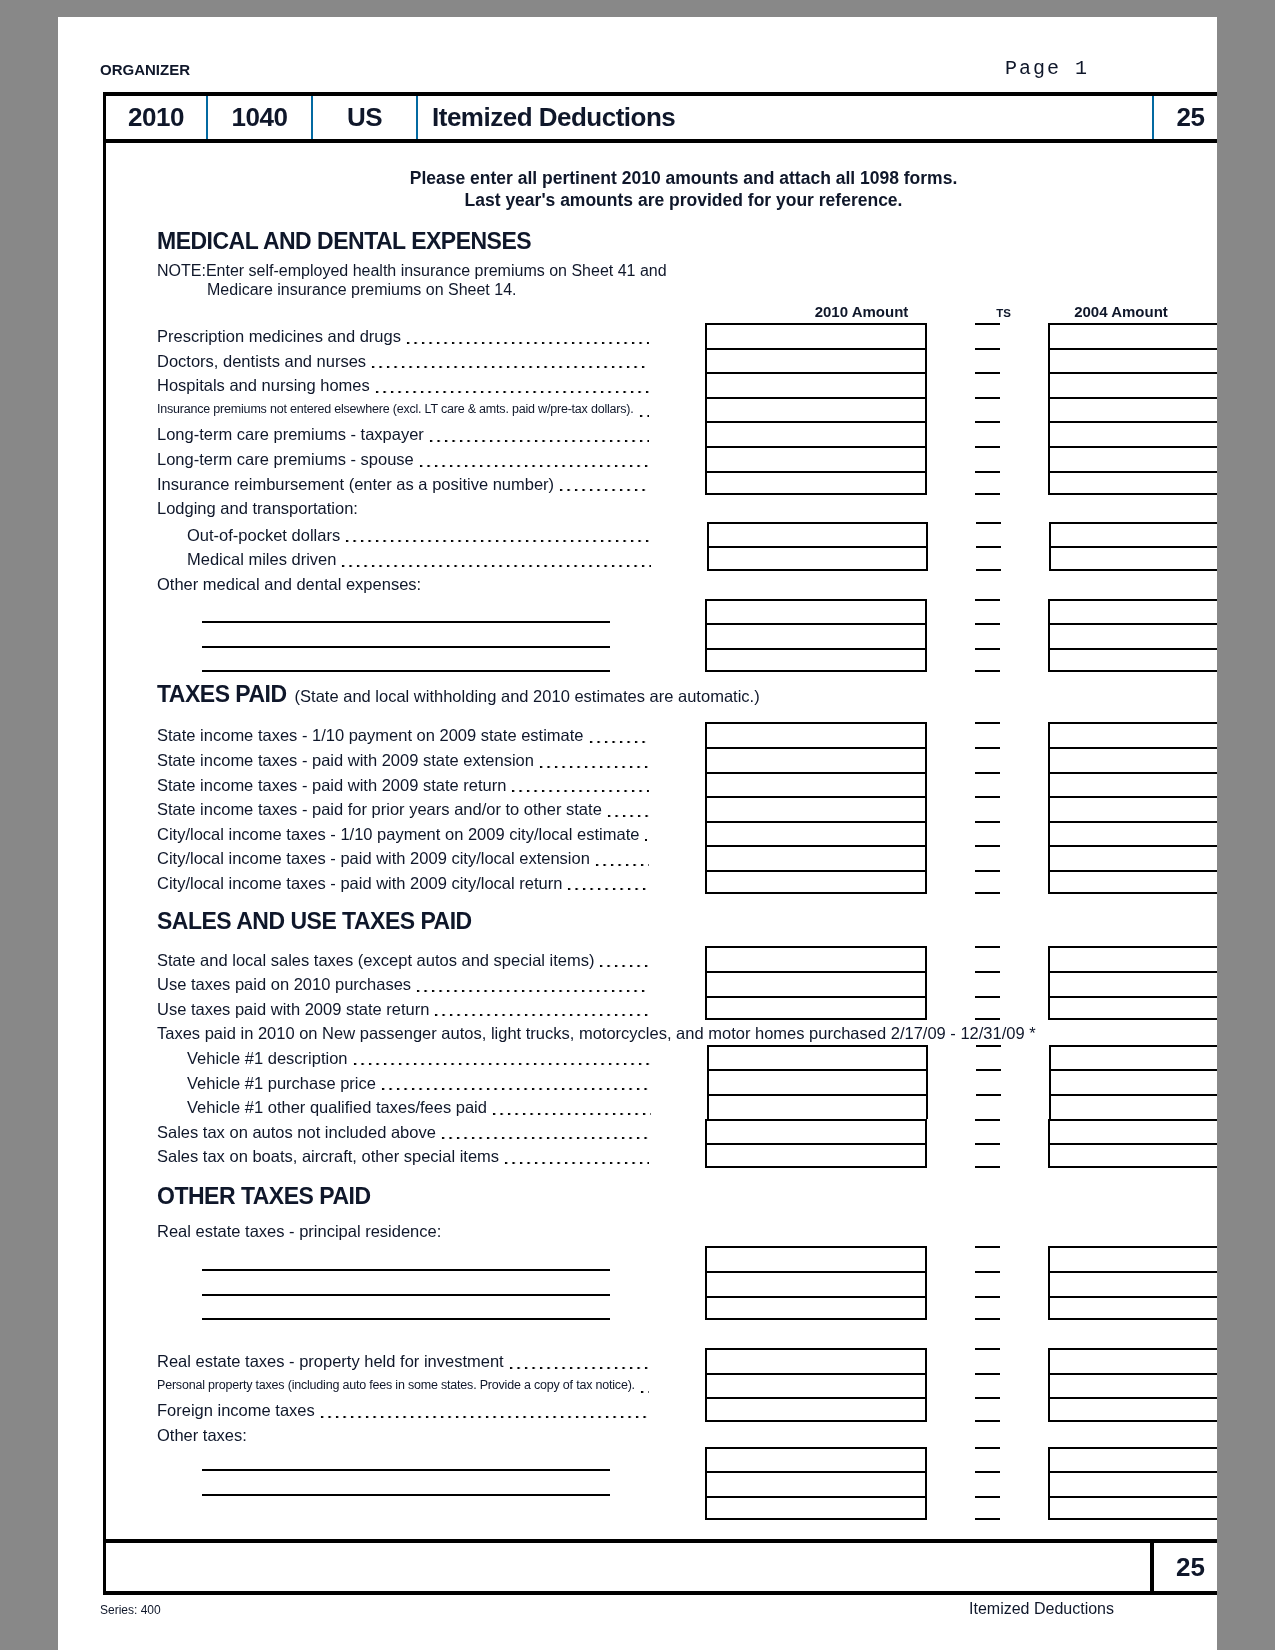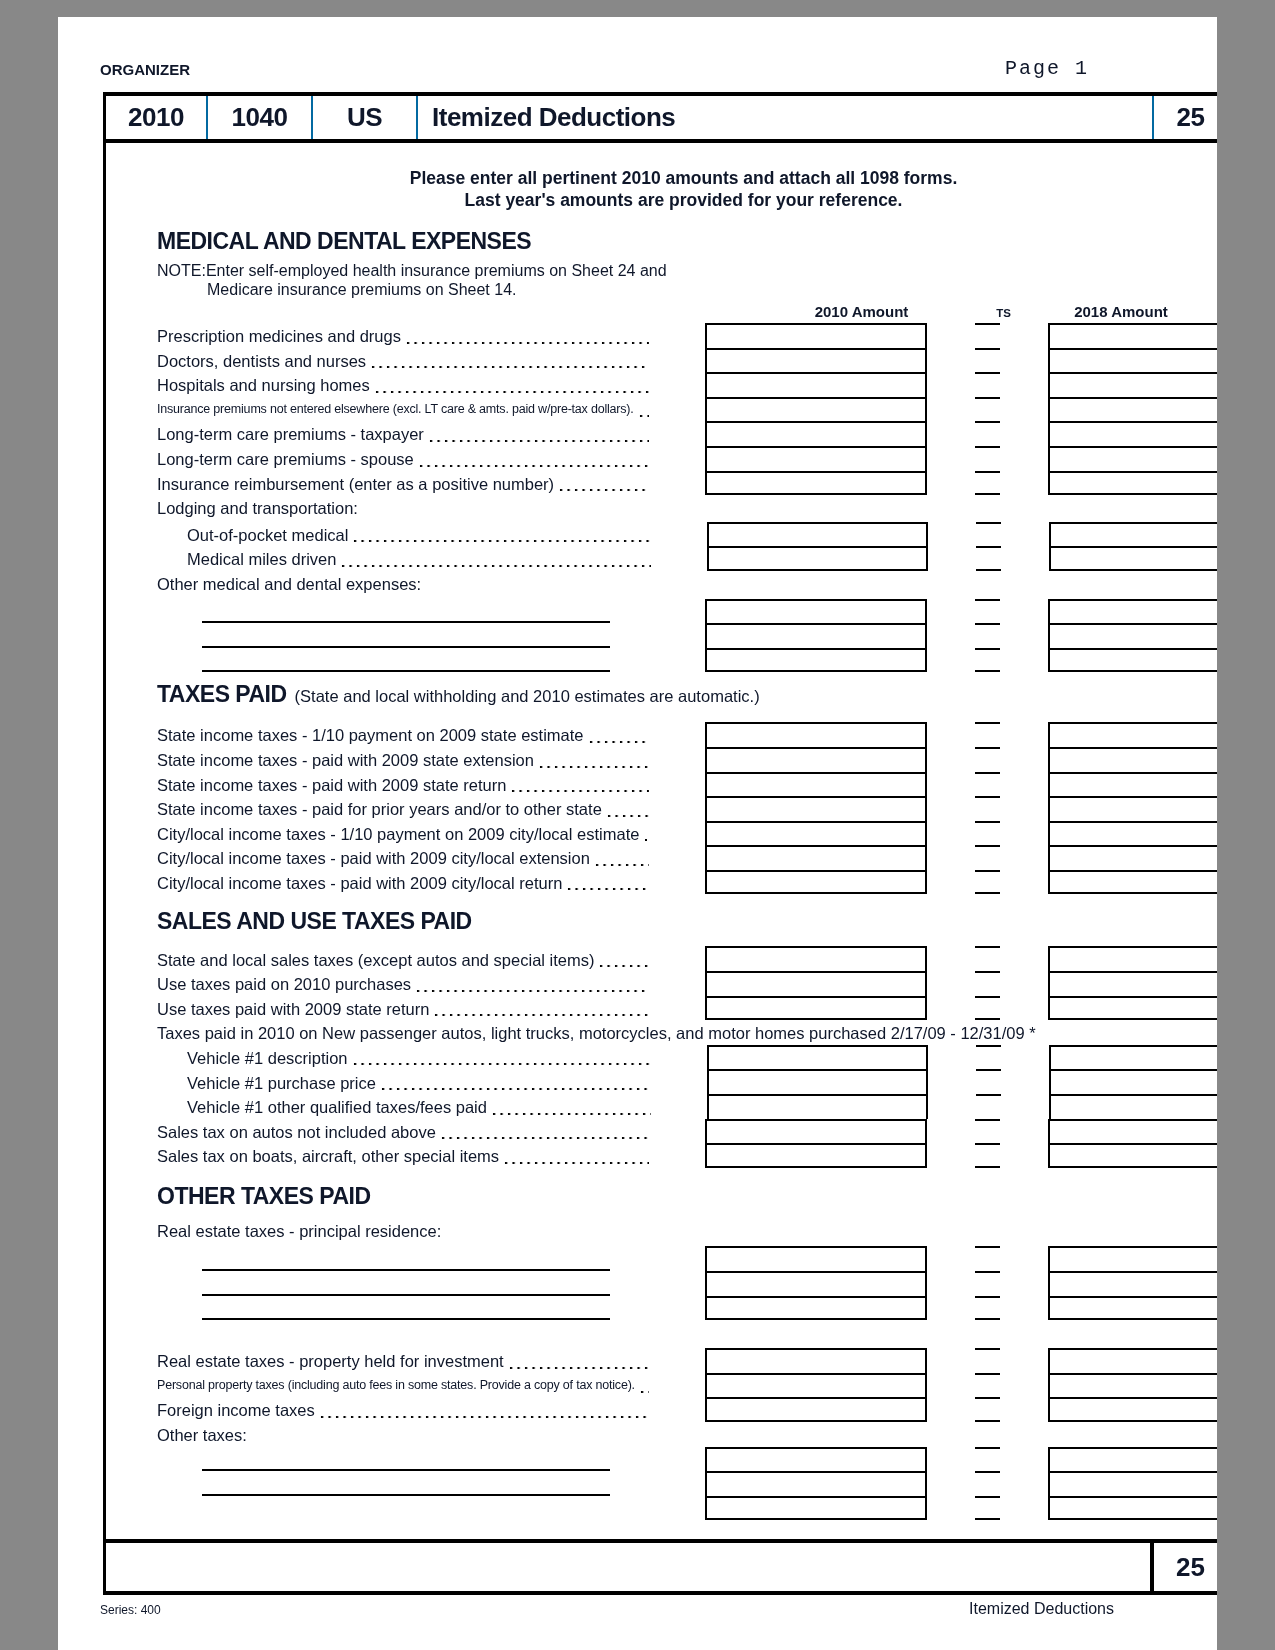--- a/index.html
+++ b/index.html
@@ -118,27 +118,27 @@
     </div>
 
     <div class="content" style="top:51px;">
       <div class="instructions">
         <div>Please enter all pertinent 2010 amounts and attach all 1098 forms.</div>
         <div>Last year's amounts are provided for your reference.</div>
       </div>
       <div id="body-root">
           <div class="h2" id="blk-medical-heading"><span>MEDICAL AND DENTAL EXPENSES</span></div>
           <div class="note" id="blk-medical-note">
-            <div class="l1">NOTE:Enter self-employed health insurance premiums on Sheet 24 and</div>
+            <div class="l1">NOTE:Enter self-employed health insurance premiums on Sheet 41 and</div>
             <div class="l2">Medicare insurance premiums on Sheet 14.</div>
           </div>
           <div class="colheads" id="blk-colheads">
             <span class="ch2010">2010 Amount</span>
             <span class="chts">TS</span>
-            <span class="ch2009">2018 Amount</span>
+            <span class="ch2009">2004 Amount</span>
           </div>
           <div class="grid" id="blk-medical-grid-main">
             <div class="grow">
               <div class="lblcol">
                 <span class="txt">Prescription medicines and drugs</span>
                 <div class="leader"></div>
               </div>
               <div class="cell c2010"></div>
               <div class="cell cts"></div>
               <div class="cell c2009"></div>
@@ -197,21 +197,21 @@
               <div class="cell cts"></div>
               <div class="cell c2009"></div>
             </div>
           </div>
           <div class="labelrow" id="blk-lodging-label">
             <span class="txt">Lodging and transportation:</span>
           </div>
           <div class="grid" id="blk-lodging-grid">
             <div class="grow">
               <div class="lblcol indent">
-                <span class="txt">Out-of-pocket medical</span>
+                <span class="txt">Out-of-pocket dollars</span>
                 <div class="leader"></div>
               </div>
               <div class="cell c2010"></div>
               <div class="cell cts"></div>
               <div class="cell c2009"></div>
             </div>
             <div class="grow">
               <div class="lblcol indent">
                 <span class="txt">Medical miles driven</span>
                 <div class="leader"></div>

